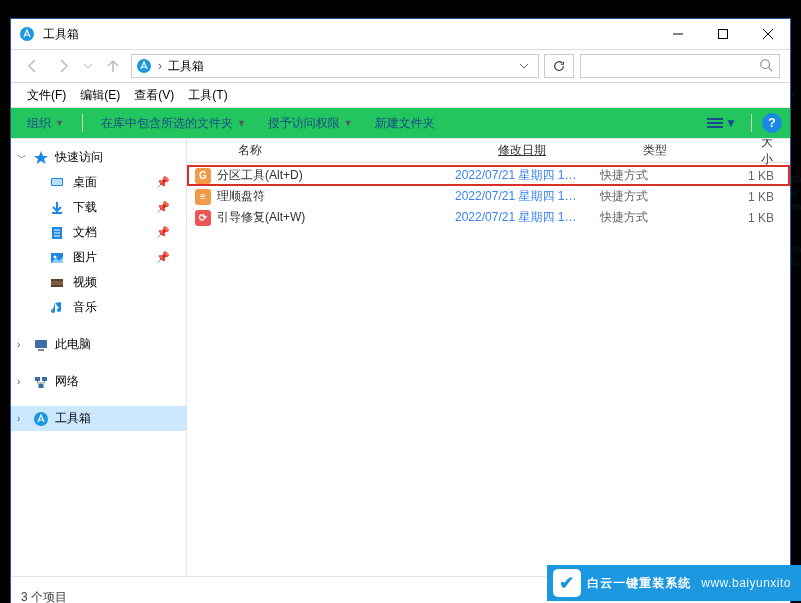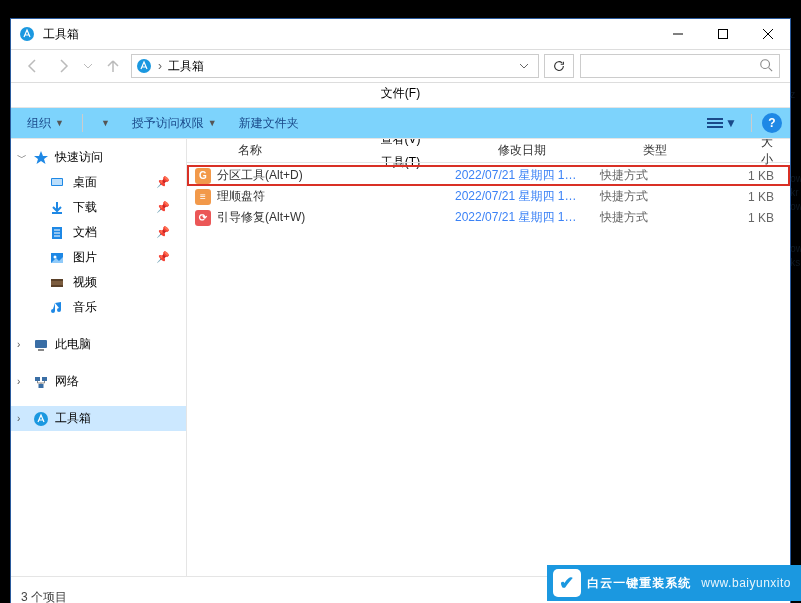--- a/index.html
+++ b/index.html
@@ -11,42 +11,42 @@
   .win-btn { width: 45px; height: 30px; display: flex; align-items: center; justify-content: center; }
   .win-btn svg { width: 10px; height: 10px; }
   .navbar { height: 34px; border-top: 1px solid #ddd; border-bottom: 1px solid #ddd; display: flex; align-items: center; padding: 0 10px; gap: 6px; }
   .nav-arrow { width: 24px; height: 24px; display:flex; align-items:center; justify-content:center; color:#bbb;}
   .addr-bar { flex: 1; height: 24px; border: 1px solid #ccc; display: flex; align-items: center; padding: 0 4px; gap: 6px; }
   .addr-bar .icon { width:16px; height:16px; }
   .addr-bar .chev { color:#666; }
   .addr-drop { width:20px; display:flex; justify-content:center; color:#666;}
   .refresh-btn { width:30px; height:24px; border:1px solid #ccc; display:flex;align-items:center;justify-content:center; margin-left:-1px;}
   .search-box { width:200px; height:24px; border:1px solid #ccc; display:flex; align-items:center; justify-content:flex-end; padding:0 6px; color:#888;}
-  .menubar { height: 24px; display:flex; align-items:center; padding:0 10px; gap:2px;flex-direction:column;}
+  .menubar { height: 24px; display:flex; align-items:center; padding:0 10px; gap:2px;}
   .menubar .menu-item { padding: 2px 6px; }
-  .toolbar { height: 32px; background:#7dd3fc; border-top:1px solid #e5e5e5; border-bottom:1px solid #e5e5e5; display:flex; align-items:center; padding:0 8px; gap:6px; color:#1a4a8a;}
+  .toolbar { height: 32px; background:#22c55e; border-top:1px solid #e5e5e5; border-bottom:1px solid #e5e5e5; display:flex; align-items:center; padding:0 8px; gap:6px; color:#1a4a8a;}
   .toolbar .tbtn { padding:3px 8px; display:flex; align-items:center; gap:4px;}
   .toolbar .tbtn .caret { font-size:9px; color:#555;}
   .toolbar .sep { width:1px; height:18px; background:#ccc; margin:0 4px;}
   .toolbar .right { margin-left:auto; display:flex; align-items:center; gap:6px;}
   .view-ctrl { display:flex; align-items:center; gap:2px; padding:2px 4px;}
   .help-btn { width:20px;height:20px; border-radius:50%; background:#1e88e5; color:#fff; display:flex;align-items:center;justify-content:center; font-weight:bold;}
   .body { flex:1; display:flex; overflow:hidden;}
   .nav-pane { width:178px; border-right:1px solid #e5e5e5; padding-top:6px; overflow:hidden;}
   .nav-group { margin-bottom:12px;}
   .nav-hdr { display:flex; align-items:center; gap:6px; padding:4px 8px 4px 22px; position:relative;}
   .nav-hdr .expand { position:absolute; left:6px; color:#555; font-size:10px;}
   .nav-item { display:flex; align-items:center; gap:8px; padding:4px 8px 4px 38px; position:relative;}
   .nav-item .pin { position:absolute; right:16px; color:#888; font-size:11px;}
   .nav-item.selected, .nav-hdr.selected { background:#cce8ff;}
   .nav-icon { width:16px; height:16px; display:flex; align-items:center; justify-content:center;}
   .file-pane { flex:1; display:flex; flex-direction:column;}
   .columns { height:24px; border-bottom:1px solid #e5e5e5; display:flex; align-items:center; color:#333;}
   .col { padding:0 8px; border-right:1px solid transparent; height:100%; display:flex; align-items:center;}
-  .col.name{flex:0 0 260px;margin-left:43px;} .col.date{flex:0 0 145px;} .col.type{flex:0 0 118px;} .col.size{flex:1; justify-content:flex-end; padding-right:16px;}
+  .col.name{flex:0 0 260px;margin-left:43px;} .col.date{flex:0 0 145px;text-decoration:underline;} .col.type{flex:0 0 118px;} .col.size{flex:1; justify-content:flex-end; padding-right:16px;}
   .file-list { flex:1; overflow:auto; padding-top:2px;}
   .file-row { height:21px; display:flex; align-items:center;}
   .file-row.highlight { outline:2px solid #d93025; outline-offset:-2px;}
   .file-row .cell{padding:0 8px; display:flex; align-items:center; gap:6px; color:#333;}
   .file-row .cell.name{flex:0 0 260px;} .file-row .cell.date{flex:0 0 145px; color:#3b82f6;} .file-row .cell.type{flex:0 0 118px; color:#666;} .file-row .cell.size{flex:1; justify-content:flex-end; padding-right:16px; color:#666;}
   .file-icon{width:16px;height:16px;border-radius:3px; display:flex;align-items:center;justify-content:center; color:#fff; font-size:10px; font-weight:bold;}
   .statusbar { height:41px; border-top:1px solid #e5e5e5; display:flex; align-items:center; padding:0 10px; color:#444;}
   .watermark { position:absolute; right:0; bottom:2px; display:flex; align-items:center; gap:6px; background:#1b98e0; color:#fff; padding:4px 10px 4px 6px; font-size:18px; font-weight:bold; letter-spacing:1px;}
   .watermark .logo{width:28px;height:28px;background:#fff;border-radius:5px;display:flex;align-items:center;justify-content:center;color:#1b98e0;font-size:18px;}
   .watermark .sub{font-size:12px; font-weight:normal; letter-spacing:0.5px; opacity:0.9; margin-left:4px;}
@@ -139,20 +139,21 @@
     <div class="menu-item">工具(T)</div>
   </div>
 
   <div class="toolbar">
     <div class="tbtn">
         <span>组织</span>
         <span class="caret">▼</span>
       </div>
     <div class="sep"></div>
     <div class="tbtn">
+        <span>在库中包含所选的文件夹</span>
         <span class="caret">▼</span>
       </div>
     <div class="tbtn">
         <span>授予访问权限</span>
         <span class="caret">▼</span>
       </div>
     <div class="tbtn">
         <span>新建文件夹</span>
       </div>
     <div class="right">

